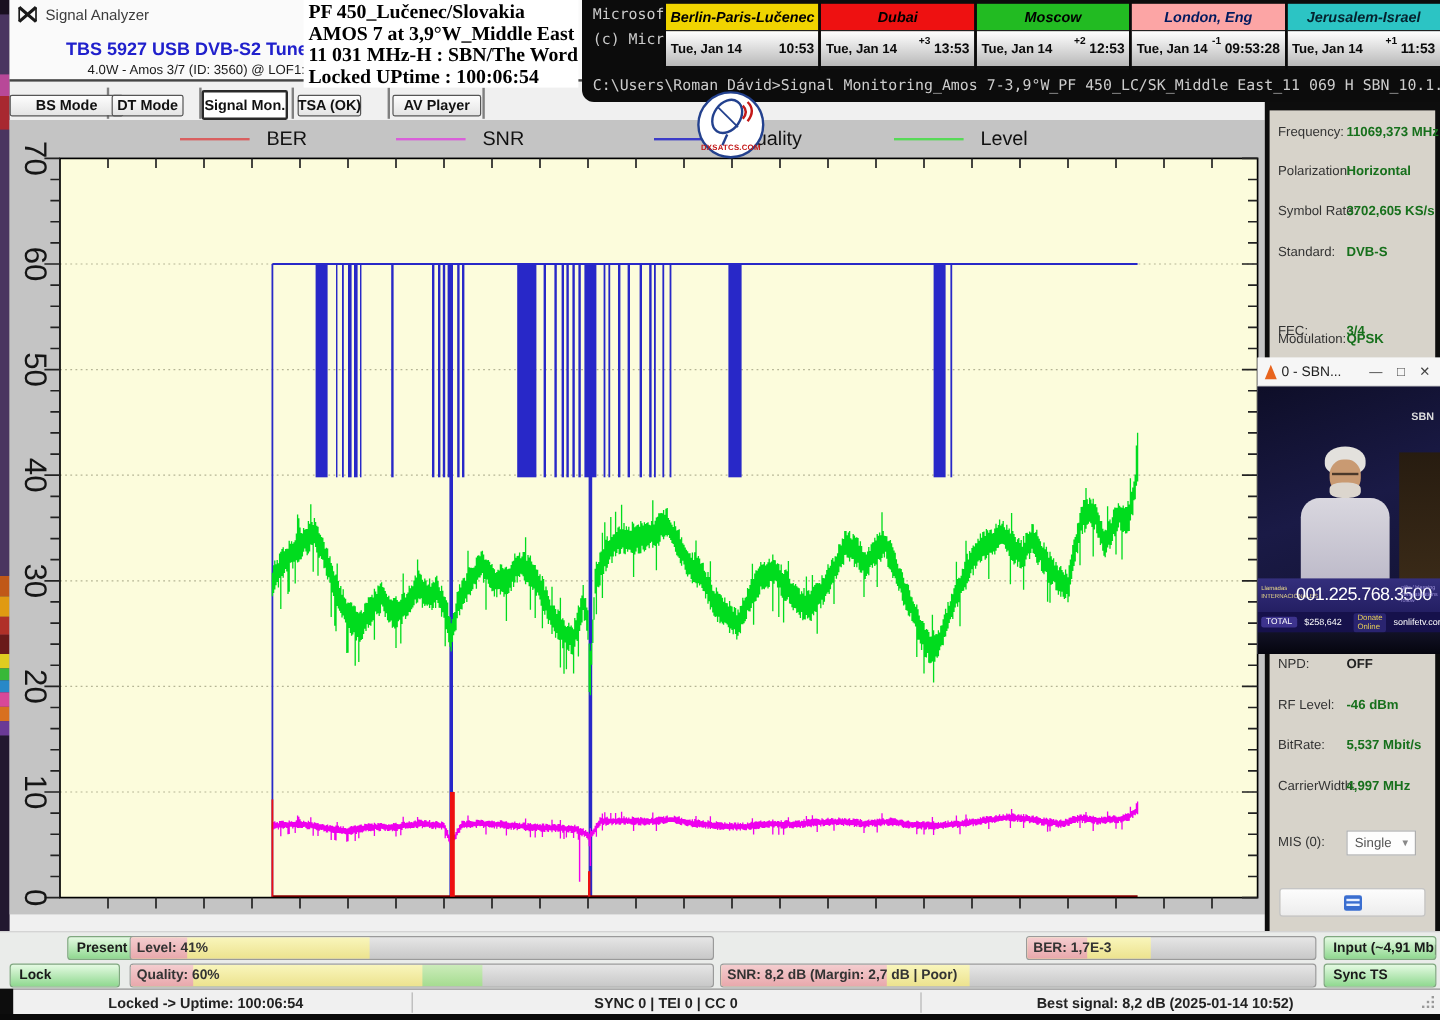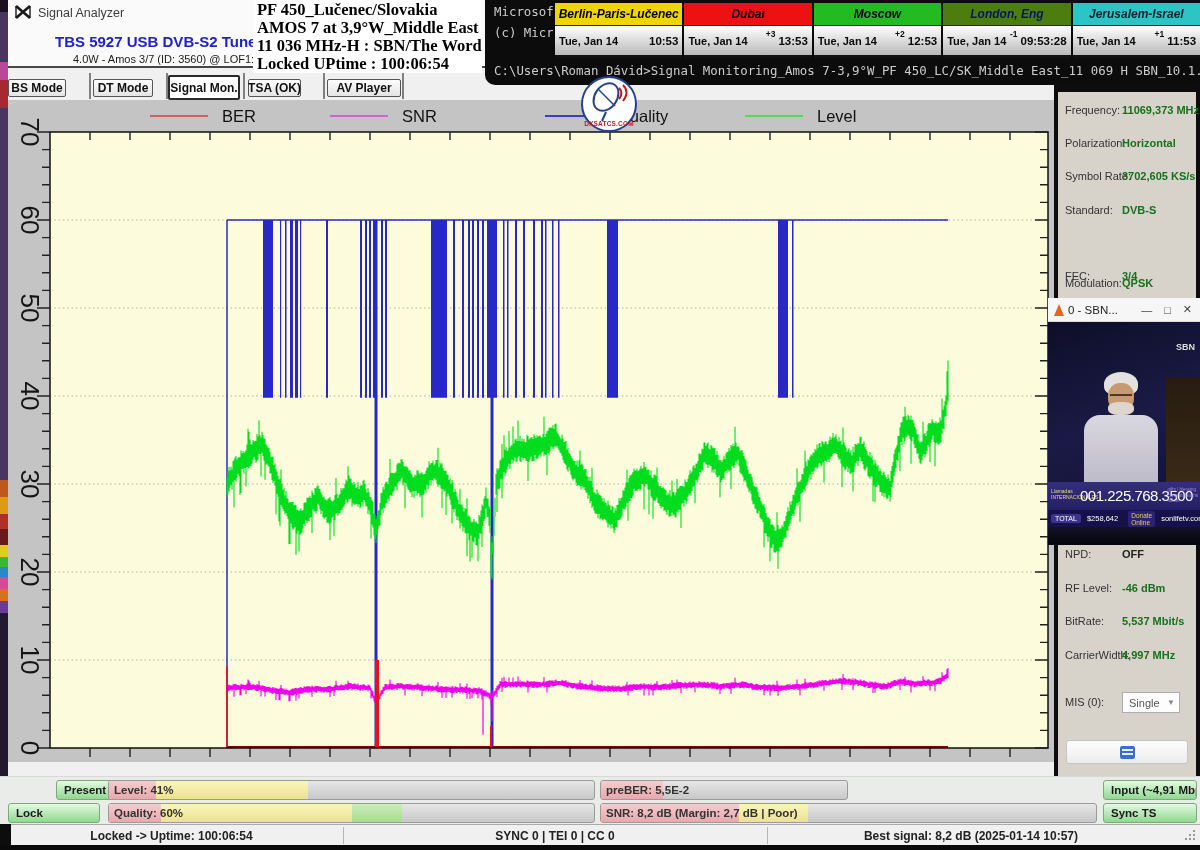--- a/index.html
+++ b/index.html
@@ -120,30 +120,30 @@
   <div id="titlebar-title" class="abs">Signal Analyzer</div>
   <div id="tuner-name" class="abs">TBS 5927 USB DVB-S2 Tuner</div>
   <div id="tuner-info" class="abs">4.0W - Amos 3/7 (ID: 3560) @ LOF1: 9750000, LOF2: 0, LOFSW: 0</div>
   <div id="header-sep" class="abs"></div>
   <div id="tabs-row" class="abs">
       <div class="tab-sep" style="left: 81px;"></div>
       <div class="tab-sep" style="left: 158px;"></div>
       <div class="tab-sep" style="left: 235px;"></div>
       <div class="tab-sep" style="left: 315px;"></div>
       <div class="tab-sep" style="left: 394px;"></div>
-      <div class="tab-btn" style="left: 0px; width: 58px;">BS Mode</div>
+      <div class="tab-btn" style="left: 0px; width: 95px;">BS Mode</div>
       <div class="tab-btn" style="left: 85px; width: 60px;">DT Mode</div>
       <div class="tab-btn active" style="left: 160px; width: 72px;">Signal Mon.</div>
       <div class="tab-btn" style="left: 240px; width: 53px;">TSA (OK)</div>
       <div class="tab-btn" style="left: 319px; width: 74px;">AV Player</div>
     </div>
   <div id="overlay-box" class="abs">
     <div>PF 450_Lučenec/Slovakia</div>
     <div>AMOS 7 at 3,9°W_Middle East</div>
-    <div>11 036 MHz-H : SBN/The Word</div>
+    <div>11 031 MHz-H : SBN/The Word</div>
     <div>Locked UPtime : 100:06:54</div>
   </div>
   <div id="console" class="abs">
     <div class="cline" style="top:4px">Microsoft</div>
     <div class="cline" style="top:25px">(c) Micro</div>
     <div class="cline" style="top:63px"><span>C:\Users\Roman Dávid&gt;Signal Monitoring_Amos 7-3,9°W_PF 450_LC/SK_Middle East_11 069 H SBN_10.1.2025+</span></div>
   </div>
   <div id="clockbar" class="abs">
       <div class="clock">
         <div class="clock-city" style="background: rgb(240, 212, 0); color: rgb(0, 0, 0);">Berlin-Paris-Lučenec</div>
@@ -163,21 +163,21 @@
       </div>
       <div class="clock">
         <div class="clock-city" style="background: rgb(34, 187, 34); color: #000000;">Moscow</div>
         <div class="clock-body">
           <span class="clock-date">Tue, Jan 14</span>
           <span class="clock-offset">+2</span>
           <span class="clock-time">12:53</span>
         </div>
       </div>
       <div class="clock">
-        <div class="clock-city" style="background: #4d7c0f; color: rgb(0, 26, 94);">London, Eng</div>
+        <div class="clock-city" style="background: #fca5a5; color: rgb(0, 26, 94);">London, Eng</div>
         <div class="clock-body">
           <span class="clock-date">Tue, Jan 14</span>
           <span class="clock-offset">-1</span>
           <span class="clock-time">09:53:28</span>
         </div>
       </div>
       <div class="clock">
         <div class="clock-city" style="background: rgb(44, 196, 196); color: rgb(5, 34, 46);">Jerusalem-Israel</div>
         <div class="clock-body">
           <span class="clock-date">Tue, Jan 14</span>
@@ -368,23 +368,24 @@
       <div id="vlc-desk"></div>
     </div>
   </div>
   <div id="status-band" class="abs">
       <div class="pill" style="left: 8px; top: 3px; width: 92px; margin-left: 48px;">Present</div>
       <div class="sbar" style="left: 108px; top: 3px; width: 487px;">
         <div class="seg yellow" style="width: 41%;"></div>
         <div class="seg pink" style="width: 9.7%;"></div>
         <div class="blabel">Level: 41%</div>
       </div>
-      <div class="sbar" style="left: 600px; top: 3px; width: 248px;">
-        <div class="seg pink" style="width: 25%;"></div>
-        <div class="blabel">preBER: 5,5E-2</div>
+      <div class="sbar" style="left: 855px; top: 3px; width: 242px;">
+        <div class="seg yellow" style="width: 43%;"></div>
+        <div class="seg pink" style="width: 21%;"></div>
+        <div class="blabel">BER: 1,7E-3</div>
       </div>
       <div class="pill" style="left: 1103px; top: 3px; width: 94px;">Input (~4,91 Mbps)</div>
       <div class="pill" style="left: 8px; top: 26px; width: 92px;">Lock</div>
       <div class="sbar" style="left: 108px; top: 26px; width: 487px;">
         <div class="seg green" style="width: 60.4%;"></div>
         <div class="seg yellow" style="width: 50%;"></div>
         <div class="seg pink" style="width: 10.7%;"></div>
         <div class="blabel">Quality: 60%</div>
       </div>
       <div class="sbar" style="left: 600px; top: 26px; width: 497px;">
@@ -392,21 +393,21 @@
         <div class="seg pink" style="width: 27.8%;"></div>
         <div class="blabel">SNR: 8,2 dB (Margin: 2,7 dB | Poor)</div>
       </div>
       <div class="pill" style="left: 1103px; top: 26px; width: 94px;">Sync TS</div>
     </div>
   <div id="statusbar" class="abs">
     <div class="status-seg" style="left:0;width:343px">Locked -&gt; Uptime: 100:06:54</div>
     <div class="status-sep" style="left:343px"></div>
     <div class="status-seg" style="left:343px;width:424px">SYNC 0 | TEI 0 | CC 0</div>
     <div class="status-sep" style="left:767px"></div>
-    <div class="status-seg" style="left:767px;width:408px">Best signal: 8,2 dB (2025-01-14 10:57)</div>
+    <div class="status-seg" style="left:767px;width:408px">Best signal: 8,2 dB (2025-01-14 10:52)</div>
     <div id="grip">
         <i style="left: 9px; top: 0px;"></i>
         <i style="left: 9px; top: 4px;"></i>
         <i style="left: 9px; top: 8px;"></i>
         <i style="left: 5px; top: 4px;"></i>
         <i style="left: 5px; top: 8px;"></i>
         <i style="left: 1px; top: 8px;"></i>
       </div>
   </div>
   <div id="black-wedge" class="abs"></div>

